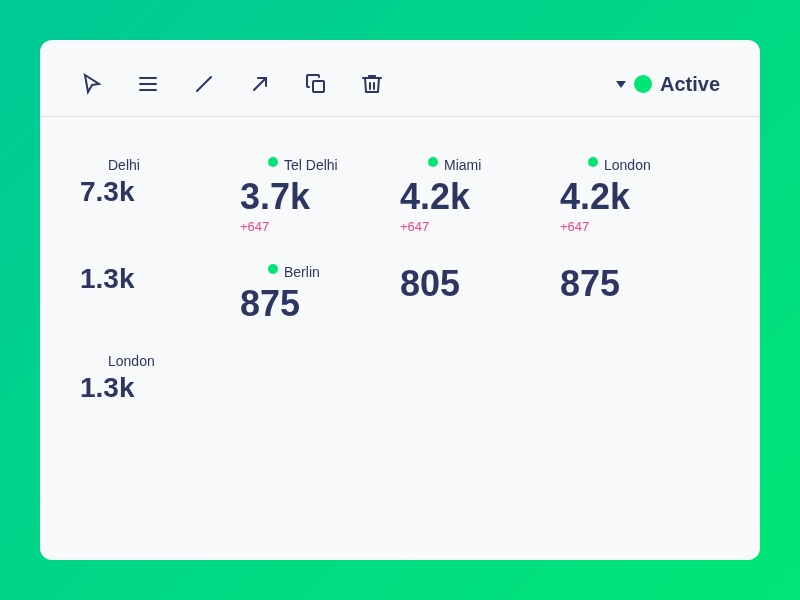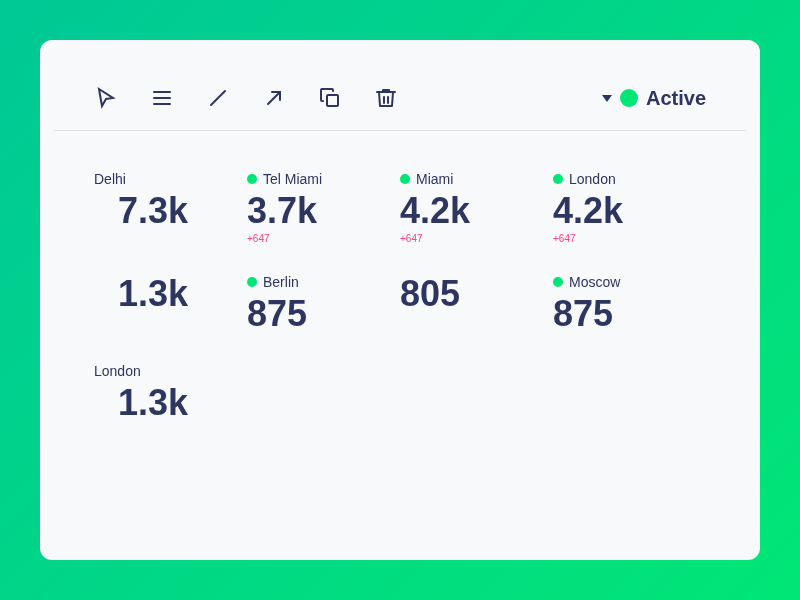--- a/index.html
+++ b/index.html
@@ -13,21 +13,21 @@
       align-items: center;
       justify-content: center;
       font-family: 'Segoe UI', Arial, sans-serif;
     }
 
     .card {
       background: #f8f9fa;
       border-radius: 12px;
       width: 720px;
       height: 520px;
-      padding: 14px;
+      padding: 0;
       overflow: hidden;
       position: relative;
     }
 
     .toolbar {
       display: flex;
       align-items: center;
       padding: 32px 40px 20px 40px;
       gap: 32px;
       border-bottom: 1px solid #e0e0e0;
@@ -88,23 +88,24 @@
       grid-template-columns: repeat(4, 1fr);
       gap: 0;
     }
 
     .city-item {
       padding: 10px 0 20px 0;
     }
 
     .city-name-row {
       display: flex;
-      align-items: center;
+      align-items: flex-start;
       gap: 6px;
       margin-bottom: 4px;
+      margin-left: 28px;
     }
 
     .city-dot {
       width: 10px;
       height: 10px;
       background: #00e676;
       border-radius: 50%;
       flex-shrink: 0;
     }
 
@@ -115,34 +116,33 @@
     }
 
     .city-value {
       font-size: 36px;
       font-weight: 700;
       color: #2d3561;
       line-height: 1.1;
     }
 
     .city-delta {
-      font-size: 10px;
+      font-size: 13px;
       color: #ff4081;
       font-weight: 500;
       margin-top: 2px;
     }
 
     
     .city-item.partial .city-name {
       padding-left: 0;
     }
 
     .city-item.partial .city-value {
-      font-size: 36px;
-      margin-left: 24px;
+      font-size: 28px;
     }
   </style>
 </head>
 <body>
 
 <div class="card">
 
   <div class="toolbar">
 
     <span class="toolbar-icon cursor-icon">
@@ -199,21 +199,21 @@
   <div class="grid-content" id="cities-grid">
   <div class="city-item partial">
         <div class="city-name-row">
           <span class="city-name">Delhi</span>
         </div>
         <div class="city-value">7.3k</div>
       </div>
       <div class="city-item">
         <div class="city-name-row">
           <div class="city-dot"></div>
-          <span class="city-name">Tel Miami</span>
+          <span class="city-name">Tel Delhi</span>
         </div>
         <div class="city-value">3.7k</div>
         <div class="city-delta">+647</div>
       </div>
       <div class="city-item">
         <div class="city-name-row">
           <div class="city-dot"></div>
           <span class="city-name">Miami</span>
         </div>
         <div class="city-value">4.2k</div>
@@ -234,24 +234,20 @@
         <div class="city-name-row">
           <div class="city-dot"></div>
           <span class="city-name">Berlin</span>
         </div>
         <div class="city-value">875</div>
       </div>
       <div class="city-item">
         <div class="city-value">805</div>
       </div>
       <div class="city-item">
-        <div class="city-name-row">
-          <div class="city-dot"></div>
-          <span class="city-name">Moscow</span>
-        </div>
         <div class="city-value">875</div>
       </div>
       <div class="city-item partial">
         <div class="city-name-row">
           <span class="city-name">London</span>
         </div>
         <div class="city-value">1.3k</div>
       </div>
     </div>
 

